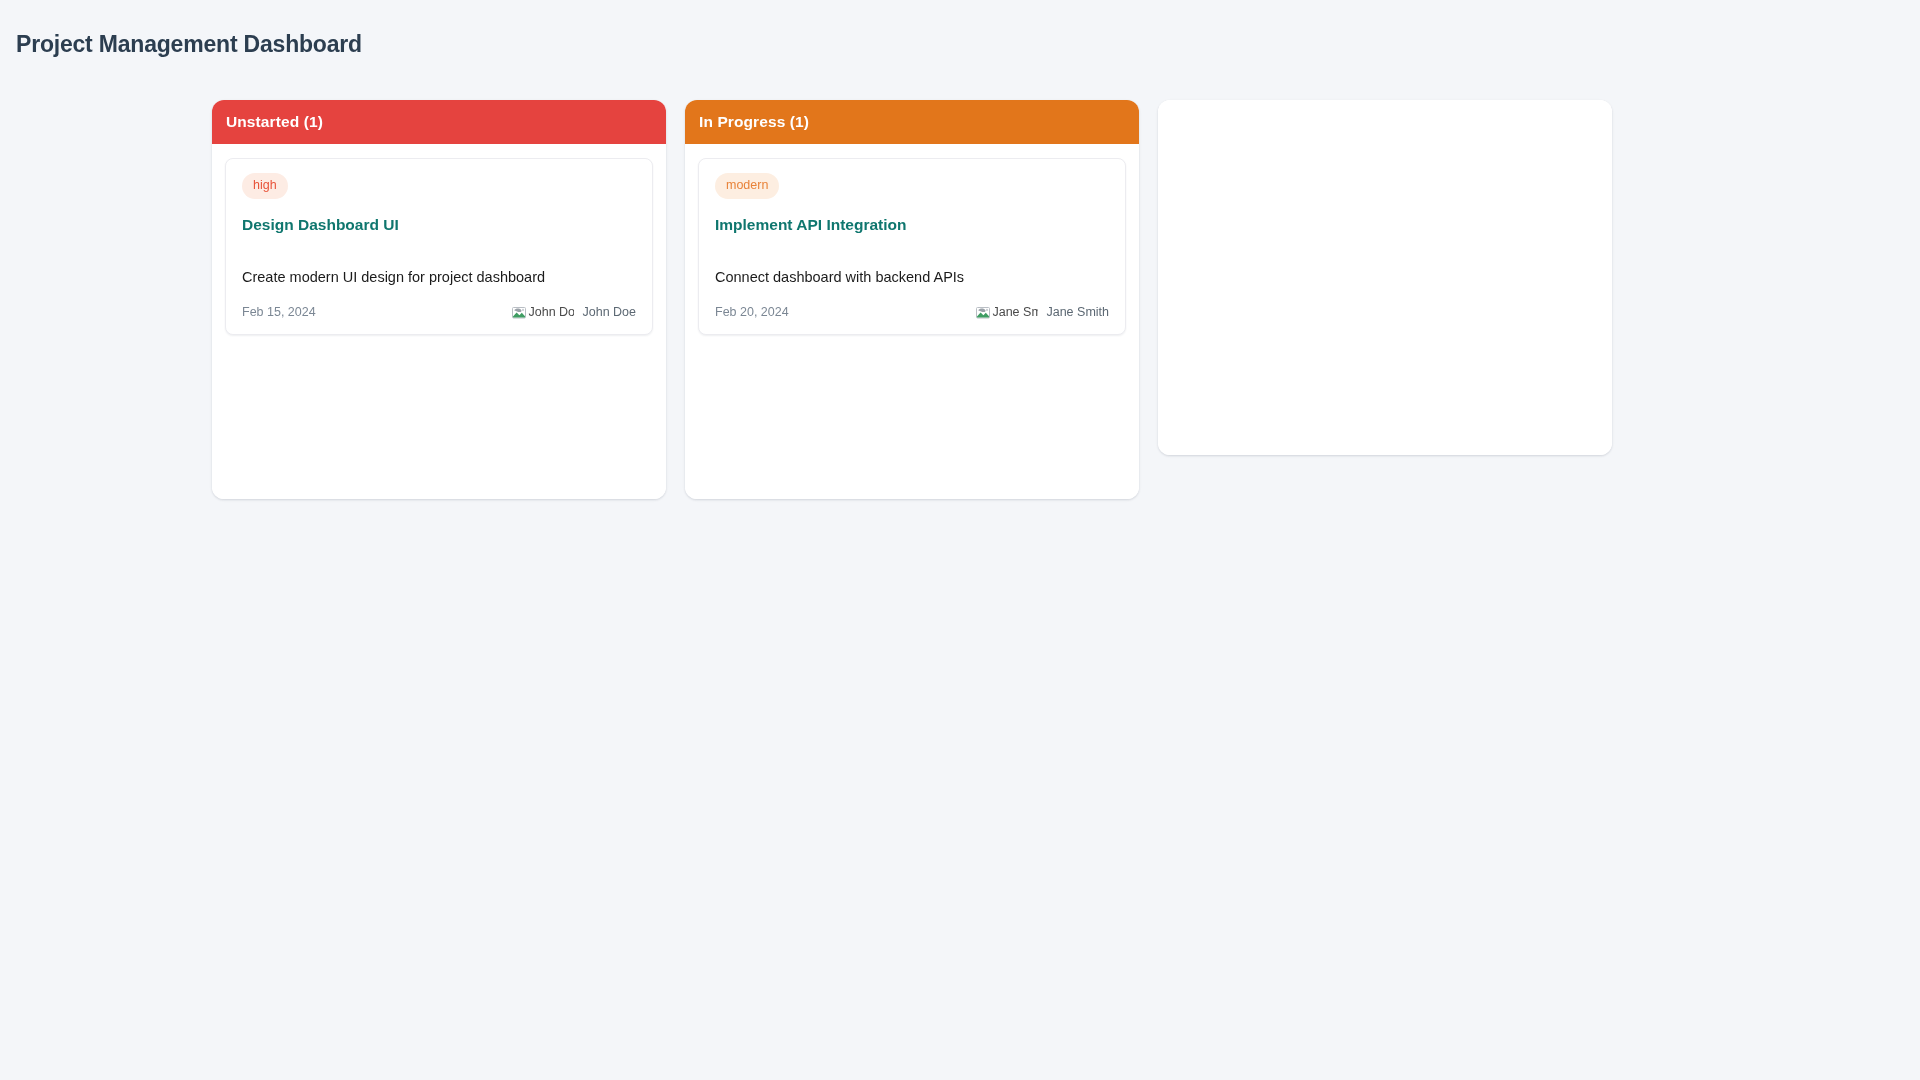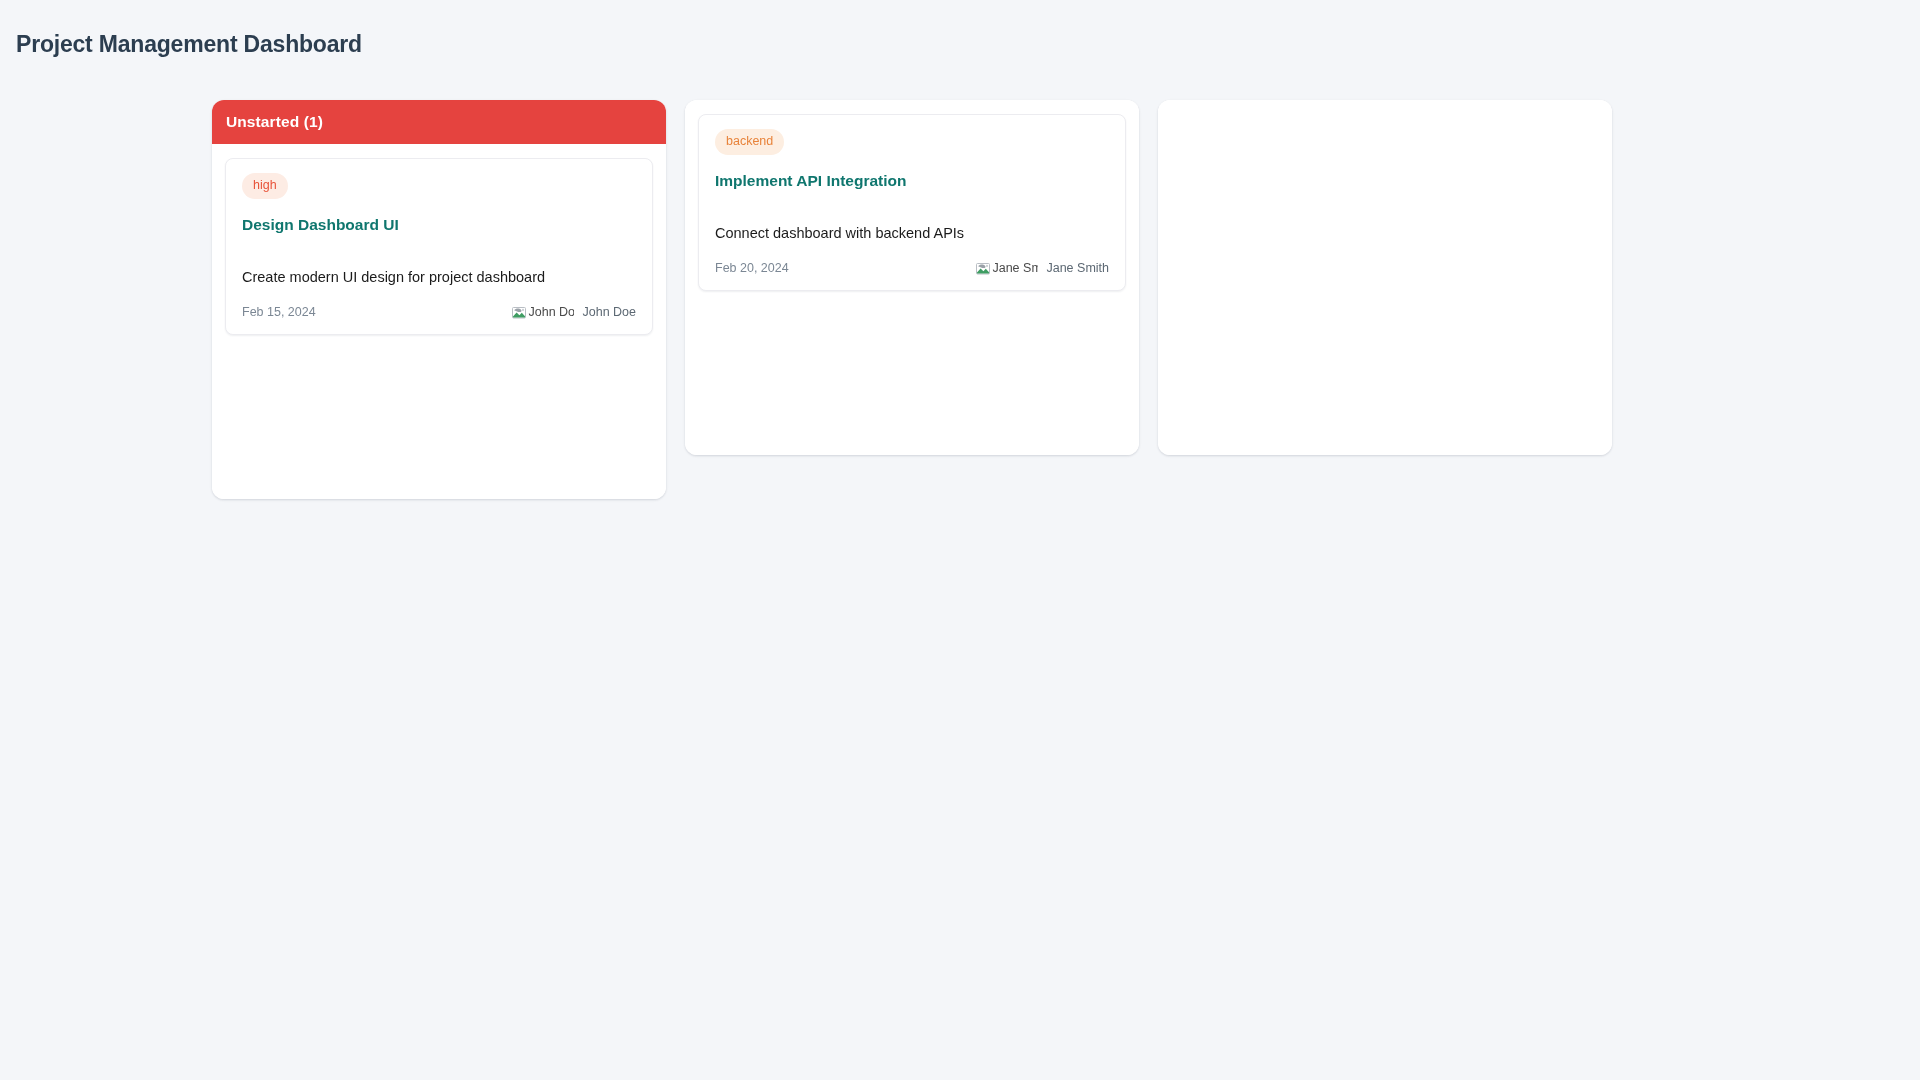--- a/index.html
+++ b/index.html
@@ -217,24 +217,27 @@
               </span>
               <span class="assignee-name">John Doe</span>
             </span>
           </div>
         </div>
 
       </div>
     </div>
 
     <div class="column">
+      <div class="column-header" style="background:#e2761b">
+        <span>In Progress (1)</span>
+      </div>
       <div class="column-body">
 
         <div class="task-card">
-          <span class="priority-badge medium">backend</span>
+          <span class="priority-badge medium">modern</span>
           <div class="task-title">Implement API Integration</div>
           <div class="task-desc">Connect dashboard with backend APIs</div>
           <div class="task-footer">
             <span class="task-date">Feb 20, 2024</span>
             <span class="assignee">
               <span class="avatar-broken">
                 <span class="broken-glyph">
                   <svg width="15" height="15" viewBox="0 0 15 15" xmlns="http://www.w3.org/2000/svg">
                     <rect x="0.5" y="2.5" width="13" height="10.5" rx="1" fill="#ffffff" stroke="#b9bec4" stroke-width="1"></rect>
                     <path d="M1 11.5 L4.6 7.4 L7.4 10.2 L9.8 7.8 L13 11.2 L13 12.5 L1 12.5 Z" fill="#3f9d63"></path>

